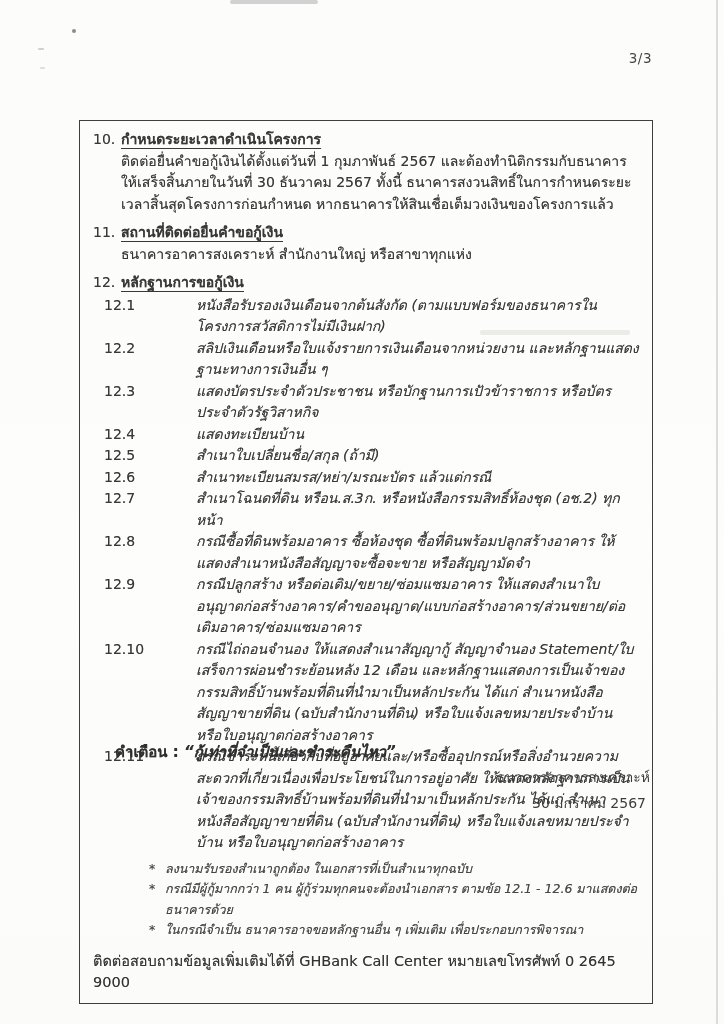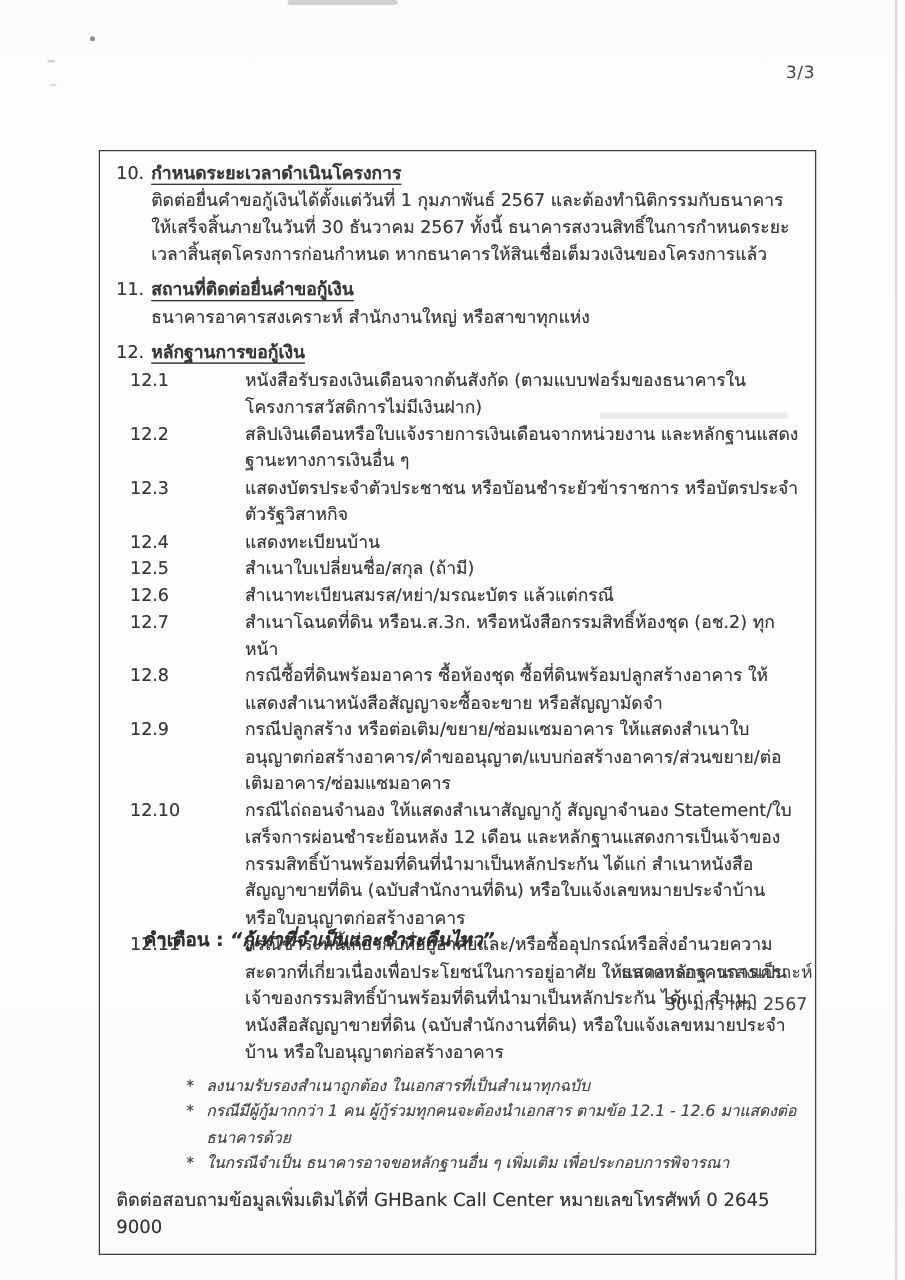--- a/index.html
+++ b/index.html
@@ -47,21 +47,21 @@
   .sec{margin-top:7px;}
   .sec.first{margin-top:2px;}
   .sec-head{display:flex;}
   .sec-no{flex:0 0 28px;}
   .sec-title{font-weight:bold;text-decoration:underline;text-underline-offset:3.5px;}
   .sec-body{margin-left:28px;}
 
   .subs{margin-top:1px;}
   .sub{display:flex;margin-left:11px;gap:48px;}
   .sub-no{flex:0 0 44px;}
-  .sub-text{flex:1;}
+  .sub-text{flex:1;font-style:italic;}
 
   .notes{margin:5px 0 0 56px;font-style:italic;font-size:12.5px;line-height:20.5px;color:#474747;}
   .note{display:flex;}
   .note-star{flex:0 0 16px;font-style:normal;}
 
   .contact{margin-top:10px;text-align:left;font-weight:400;font-size:14.5px;padding-bottom:9px;color:#333;}
 
   .warning{
     position:absolute;left:90px;top:740px;
     font-weight:bold;font-size:15px;color:#2f2f2f;
@@ -114,21 +114,21 @@
         <div class="sub">
           <span class="sub-no">12.1</span>
           <span class="sub-text">หนังสือรับรองเงินเดือนจากต้นสังกัด (ตามแบบฟอร์มของธนาคารในโครงการสวัสดิการไม่มีเงินฝาก)</span>
         </div>
         <div class="sub">
           <span class="sub-no">12.2</span>
           <span class="sub-text">สลิปเงินเดือนหรือใบแจ้งรายการเงินเดือนจากหน่วยงาน และหลักฐานแสดงฐานะทางการเงินอื่น ๆ</span>
         </div>
         <div class="sub">
           <span class="sub-no">12.3</span>
-          <span class="sub-text">แสดงบัตรประจำตัวประชาชน หรือบัอนชำระยัวข้าราชการ หรือบัตรประจำตัวรัฐวิสาหกิจ</span>
+          <span class="sub-text">แสดงบัตรประจำตัวประชาชน หรือบักฐานการเปัวข้าราชการ หรือบัตรประจำตัวรัฐวิสาหกิจ</span>
         </div>
         <div class="sub">
           <span class="sub-no">12.4</span>
           <span class="sub-text">แสดงทะเบียนบ้าน</span>
         </div>
         <div class="sub">
           <span class="sub-no">12.5</span>
           <span class="sub-text">สำเนาใบเปลี่ยนชื่อ/สกุล (ถ้ามี)</span>
         </div>
         <div class="sub">

